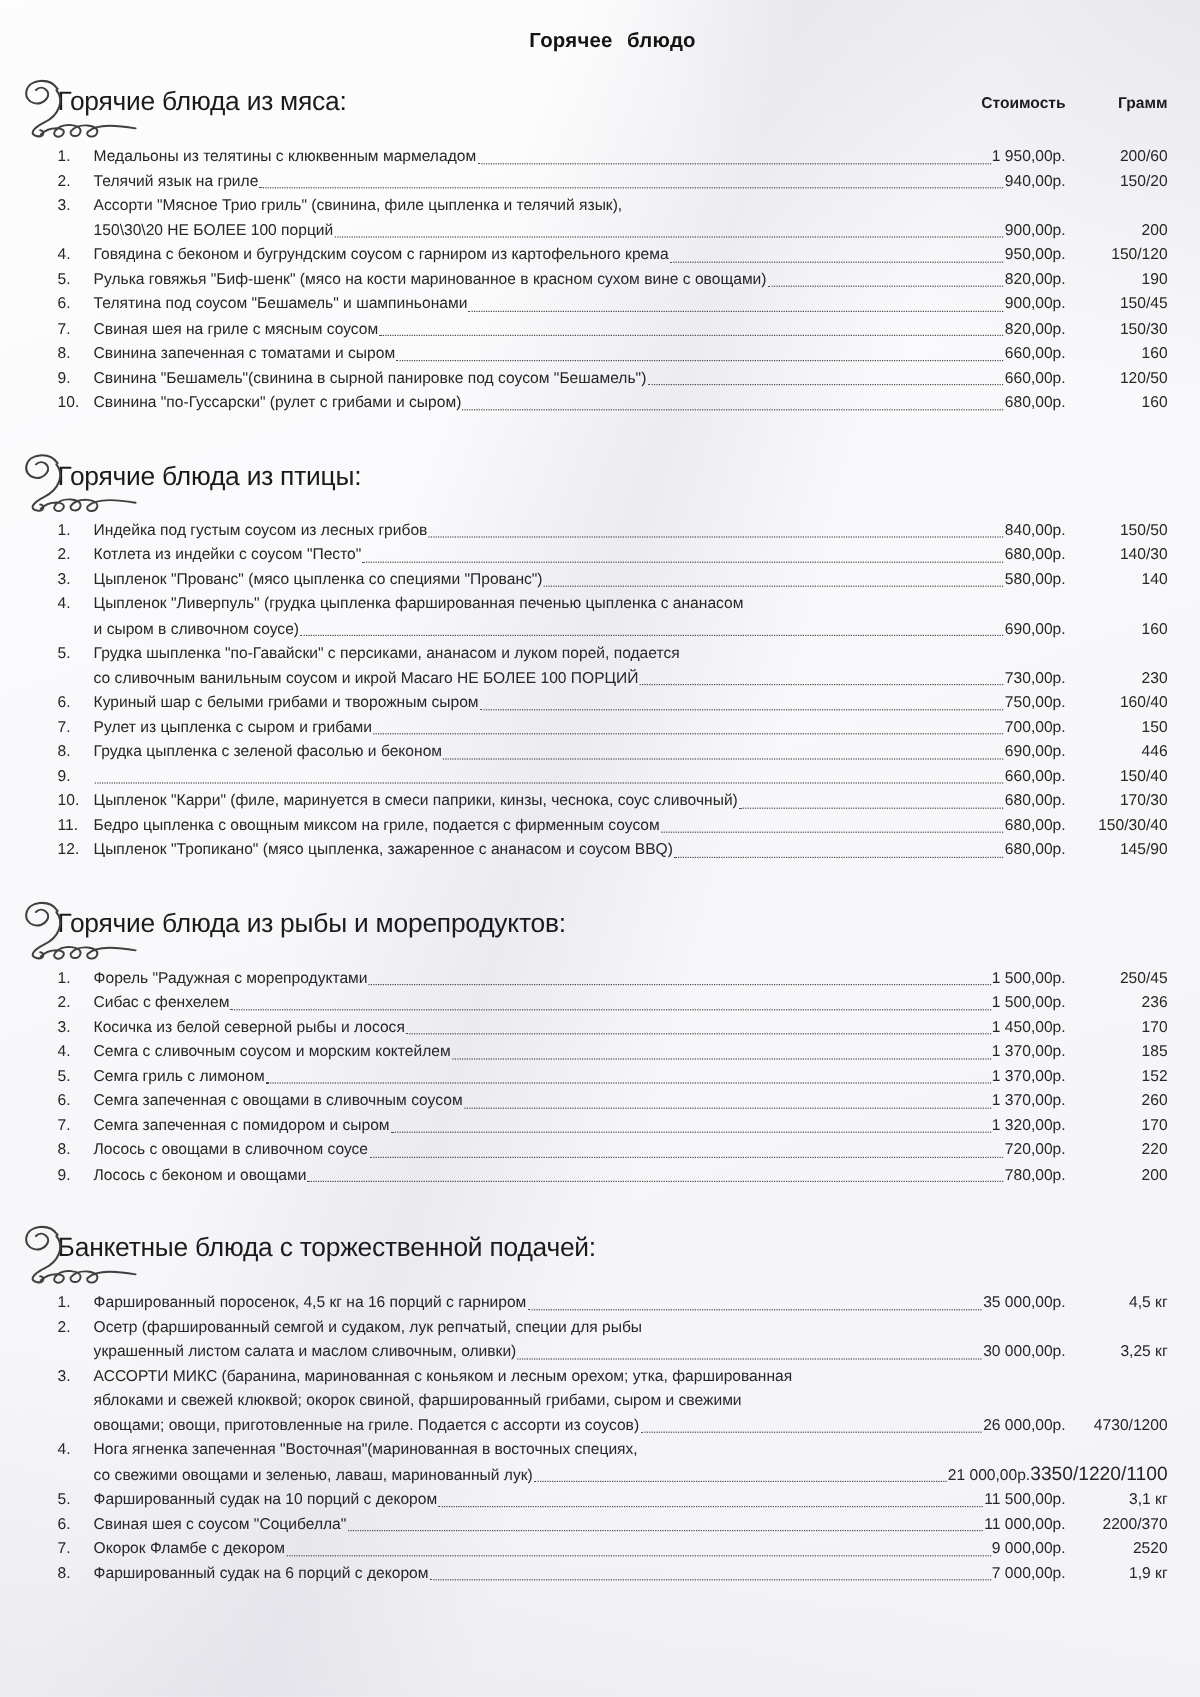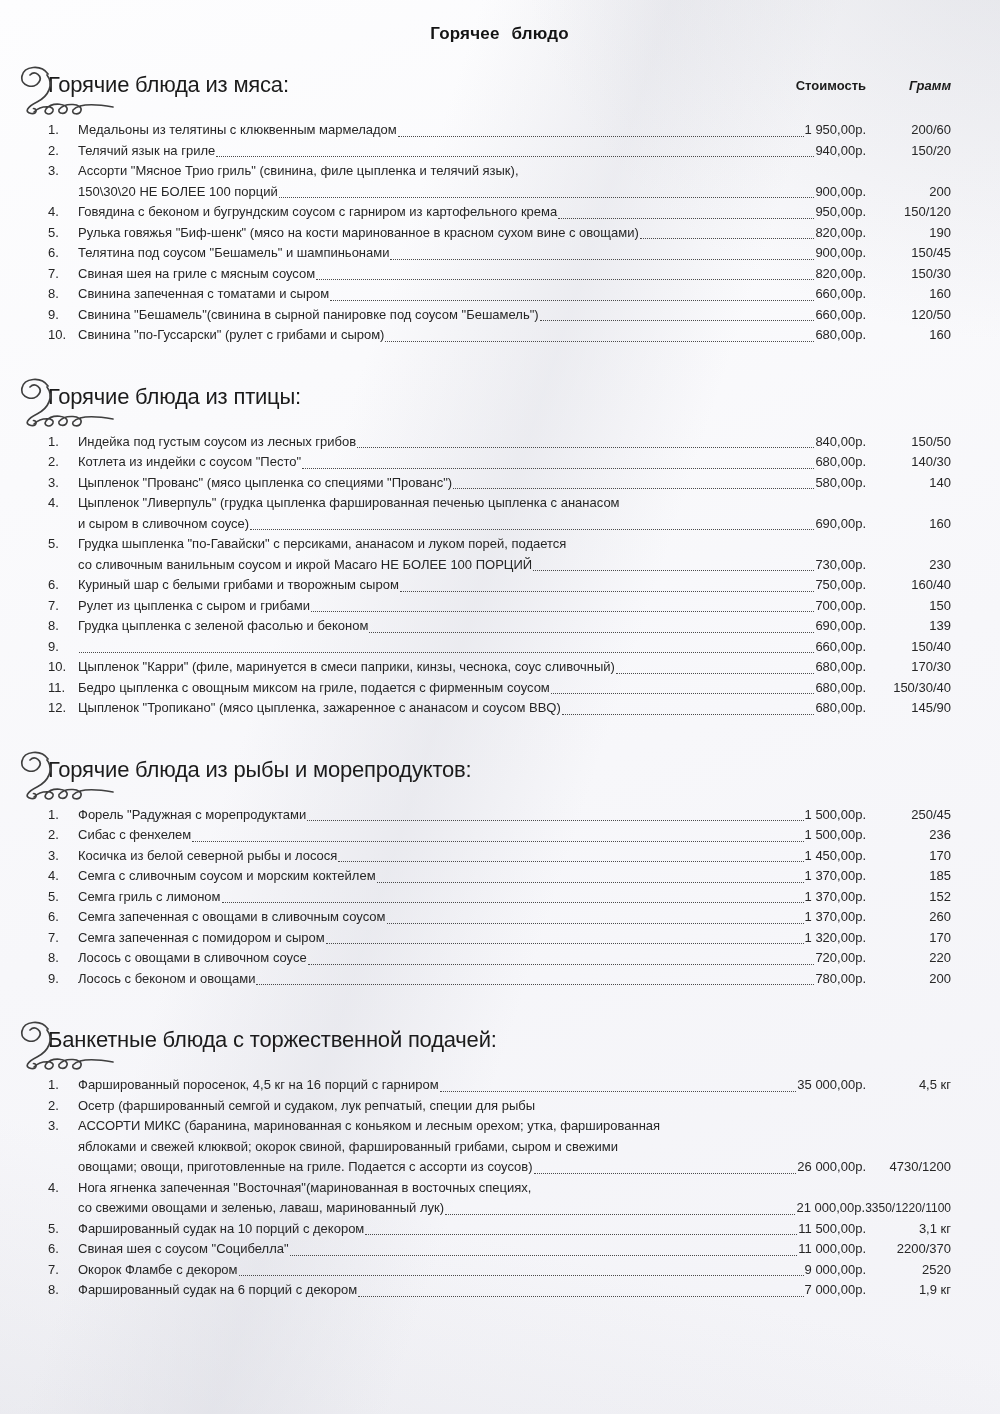--- a/index.html
+++ b/index.html
@@ -6,21 +6,21 @@
   body{
     width:1000px;height:1414px;
     font-family:"Liberation Sans",sans-serif;
     color:#242424;
     background:#f4f4f7;
   }
   .page{
     position:relative;
     width:1000px;height:1414px;
     box-sizing:border-box;
-    padding:24px 49px 0 48px;
+    padding:24px 27px 0 48px;
     overflow:hidden;
     background:
       radial-gradient(95% 55% at 104% -6%, rgba(190,192,202,0.40), rgba(190,192,202,0) 55%),
       linear-gradient(108deg, rgba(255,255,255,0) 33%, rgba(213,214,222,0.38) 46%, rgba(255,255,255,0) 58%),
       linear-gradient(14deg, rgba(205,206,214,0.25) 0%, rgba(205,206,214,0) 18%),
       linear-gradient(160deg,#fdfdfe 0%,#f7f7fa 55%,#f3f3f7 100%);
   }
   .doc-title{
     margin:0;
     text-align:center;
@@ -59,21 +59,21 @@
     align-items:baseline;
   }
   .head-col{
     font-size:13px;
     font-weight:bold;
     color:#1b1b1b;
     text-align:right;
     white-space:nowrap;
   }
   .head-col.price{width:95px;}
-  .head-col.grams{width:85px;font-style:italic;}
+  .head-col.grams{width:85px;}
   .items{display:block;}
   .line{
     display:flex;
     align-items:flex-end;
     font-size:13px;
     line-height:20.5px;
     color:#262626;
   }
   .num{flex:0 0 30px;}
   .txt{white-space:nowrap;}
@@ -87,21 +87,21 @@
     flex:0 0 auto;
     text-align:right;
     white-space:nowrap;
   }
   .grams{
     flex:0 0 85px;
     display:flex;
     justify-content:flex-end;
     white-space:nowrap;
   }
-  .grams .g-small{font-size:12px;line-height:20.5px;}
+  .grams .g-small{font-size:16px;line-height:20.5px;}
 </style>
 </head>
 <body>
 
 <div class="page">
   <h1 class="doc-title">Горячее  блюдо</h1>
   <div>
       <section class="section">
         <div class="section-head">
           <span class="flourish">
@@ -296,21 +296,21 @@
             <span class="grams">
               <span>150</span>
             </span>
           </div>
           <div class="line">
             <span class="num">8.</span>
             <span class="txt">Грудка цыпленка с зеленой фасолью и беконом</span>
             <span class="dots"></span>
             <span class="price">690,00р.</span>
             <span class="grams">
-              <span>139</span>
+              <span>446</span>
             </span>
           </div>
           <div class="line">
             <span class="num">9.</span>
             <span class="dots"></span>
             <span class="price">660,00р.</span>
             <span class="grams">
               <span>150/40</span>
             </span>
           </div>
@@ -457,20 +457,29 @@
             <span class="price">35 000,00р.</span>
             <span class="grams">
               <span>4,5 кг</span>
             </span>
           </div>
           <div class="line">
             <span class="num">2.</span>
             <span class="txt">Осетр (фаршированный семгой и судаком, лук репчатый, специи для рыбы</span>
           </div>
           <div class="line">
+            <span class="num"></span>
+            <span class="txt">украшенный листом салата и маслом сливочным, оливки)</span>
+            <span class="dots"></span>
+            <span class="price">30 000,00р.</span>
+            <span class="grams">
+              <span>3,25 кг</span>
+            </span>
+          </div>
+          <div class="line">
             <span class="num">3.</span>
             <span class="txt">АССОРТИ МИКС (баранина, маринованная с коньяком и лесным орехом; утка, фаршированная</span>
           </div>
           <div class="line">
             <span class="num"></span>
             <span class="txt">яблоками и свежей клюквой; окорок свиной, фаршированный грибами, сыром и свежими</span>
           </div>
           <div class="line">
             <span class="num"></span>
             <span class="txt">овощами; овощи, приготовленные на гриле. Подается с ассорти из соусов)</span>

